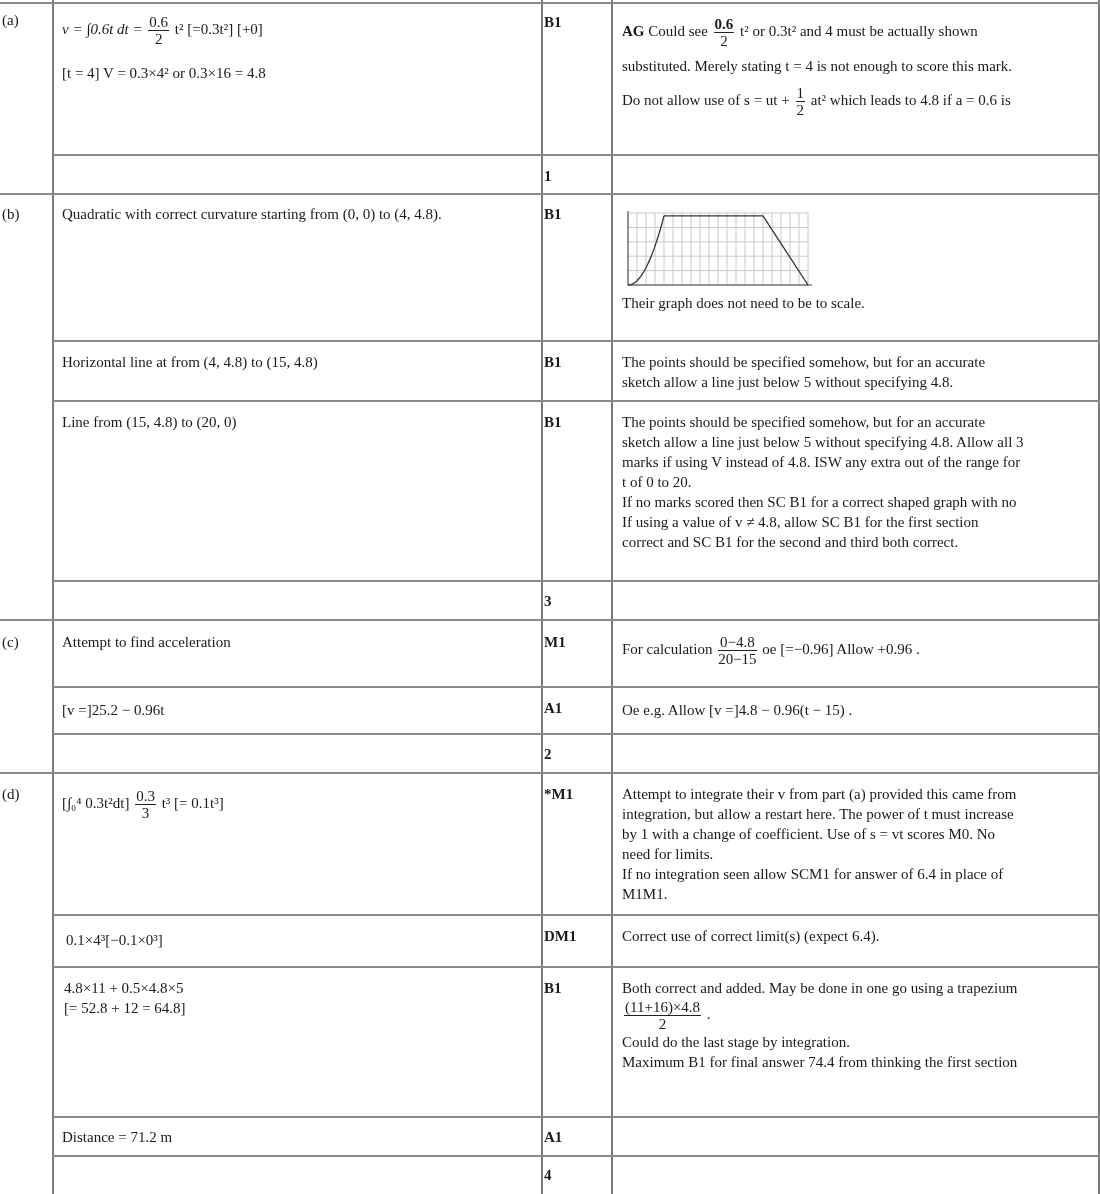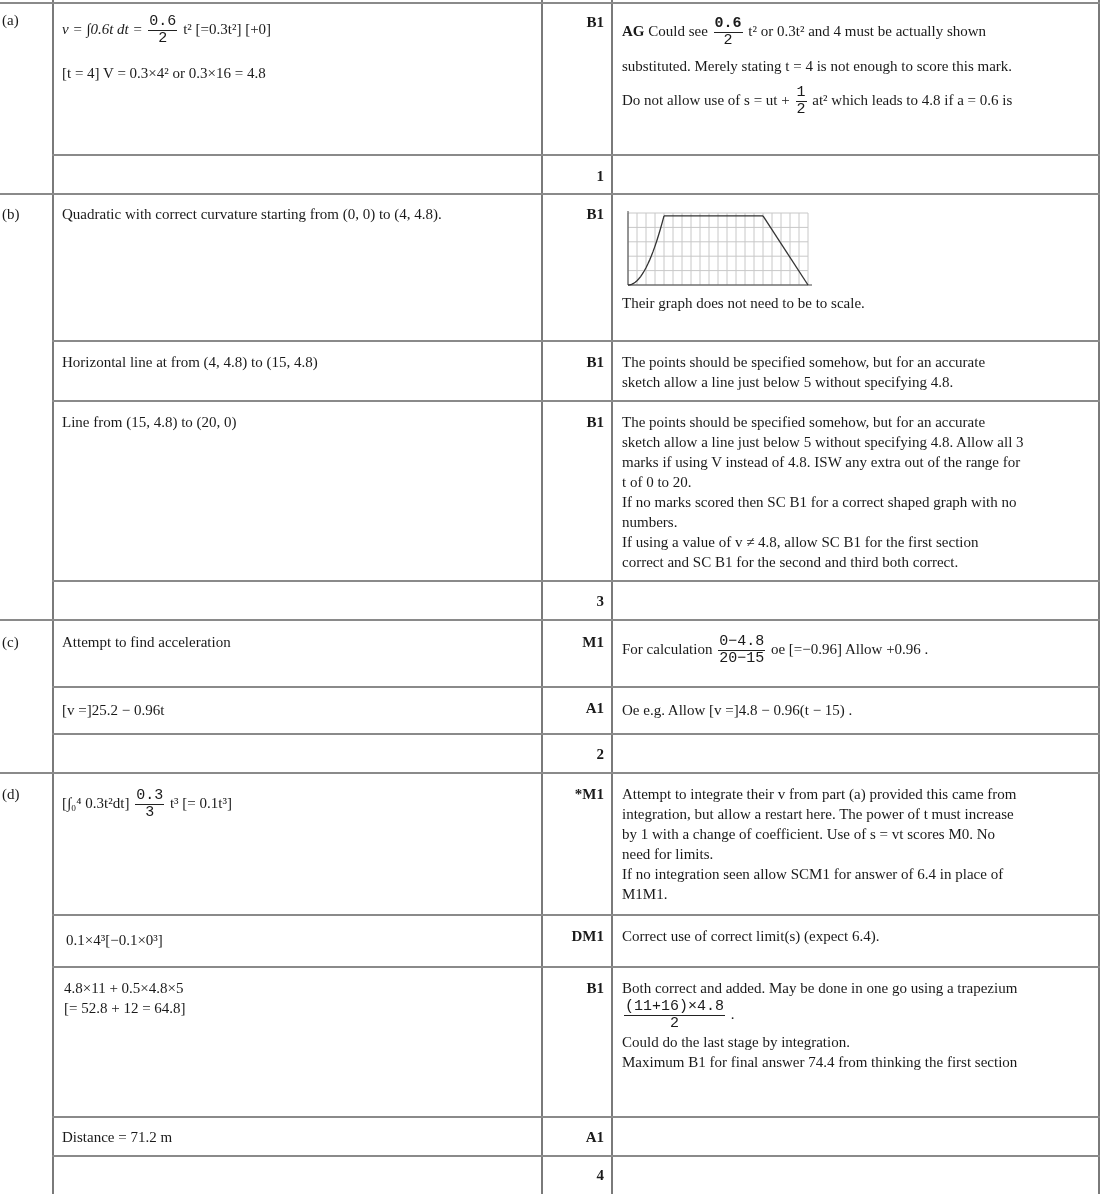--- a/index.html
+++ b/index.html
@@ -4,24 +4,24 @@
 <style>
   html, body { margin:0; padding:0; background:#ffffff; }
   body { width:1100px; height:1194px; overflow:hidden; position:relative;
          font-family:"Liberation Serif", "DejaVu Serif", serif; color:#1a1a1a; font-size:15px; }
   .grid { position:absolute; left:0; top:0; width:1100px; height:1194px; }
   .hline { position:absolute; height:2px; background:#8a8a8a; }
   .vline { position:absolute; width:2px; background:#7a7a7a; }
   .cell { position:absolute; line-height:20px; }
   .part { left:2px; }
   .ans { left:62px; width:470px; }
-  .mark { width:60px; left:544px; text-align:right; font-weight:bold; }
+  .mark { width:60px; left:544px; text-align:left; font-weight:bold; }
   .guid { left:622px; width:470px; }
   i, .it { font-style:italic;margin-top:28px; }
-  .frac { display:inline-block; vertical-align:middle; text-align:center; line-height:16px; margin:0 2px;font-family:Liberation Mono, monospace; }
+  .frac { display:inline-block; vertical-align:middle; text-align:center; line-height:16px; margin:0 2px; }
   .frac .n { display:block; border-bottom:1px solid #222; padding:0 1px; }
   .frac .d { display:block; }
   .graph svg { display:block; }
 </style>
 </head>
 <body>
 
 <div class="grid">
 
   <div class="vline" style="left:52px;top:0;height:1194px"></div>
@@ -118,21 +118,20 @@
   <div>sketch allow a line just below 5 without specifying 4.8.</div>
 </div>
 <div class="cell ans" style="top:412px">Line from (15, 4.8) to (20, 0)</div>
 <div class="cell mark" style="top:412px">B1</div>
 <div class="cell guid" style="top:412px">
   <div>The points should be specified somehow, but for an accurate</div>
   <div>sketch allow a line just below 5 without specifying 4.8. Allow all 3</div>
   <div>marks if using V instead of 4.8. ISW any extra out of the range for</div>
   <div>t of 0 to 20.</div>
   <div>If no marks scored then SC B1 for a correct shaped graph with no</div>
-  <div>numbers.</div>
   <div>If using a value of v ≠ 4.8, allow SC B1 for the first section</div>
   <div>correct and SC B1 for the second and third both correct.</div>
 </div>
 <div class="cell mark" style="top:591px">3</div>
 
 <div class="cell part" style="top:632px">(c)</div>
 <div class="cell ans" style="top:632px">Attempt to find acceleration</div>
 <div class="cell mark" style="top:632px">M1</div>
 <div class="cell guid" style="top:634px">
   <span>For calculation</span>

